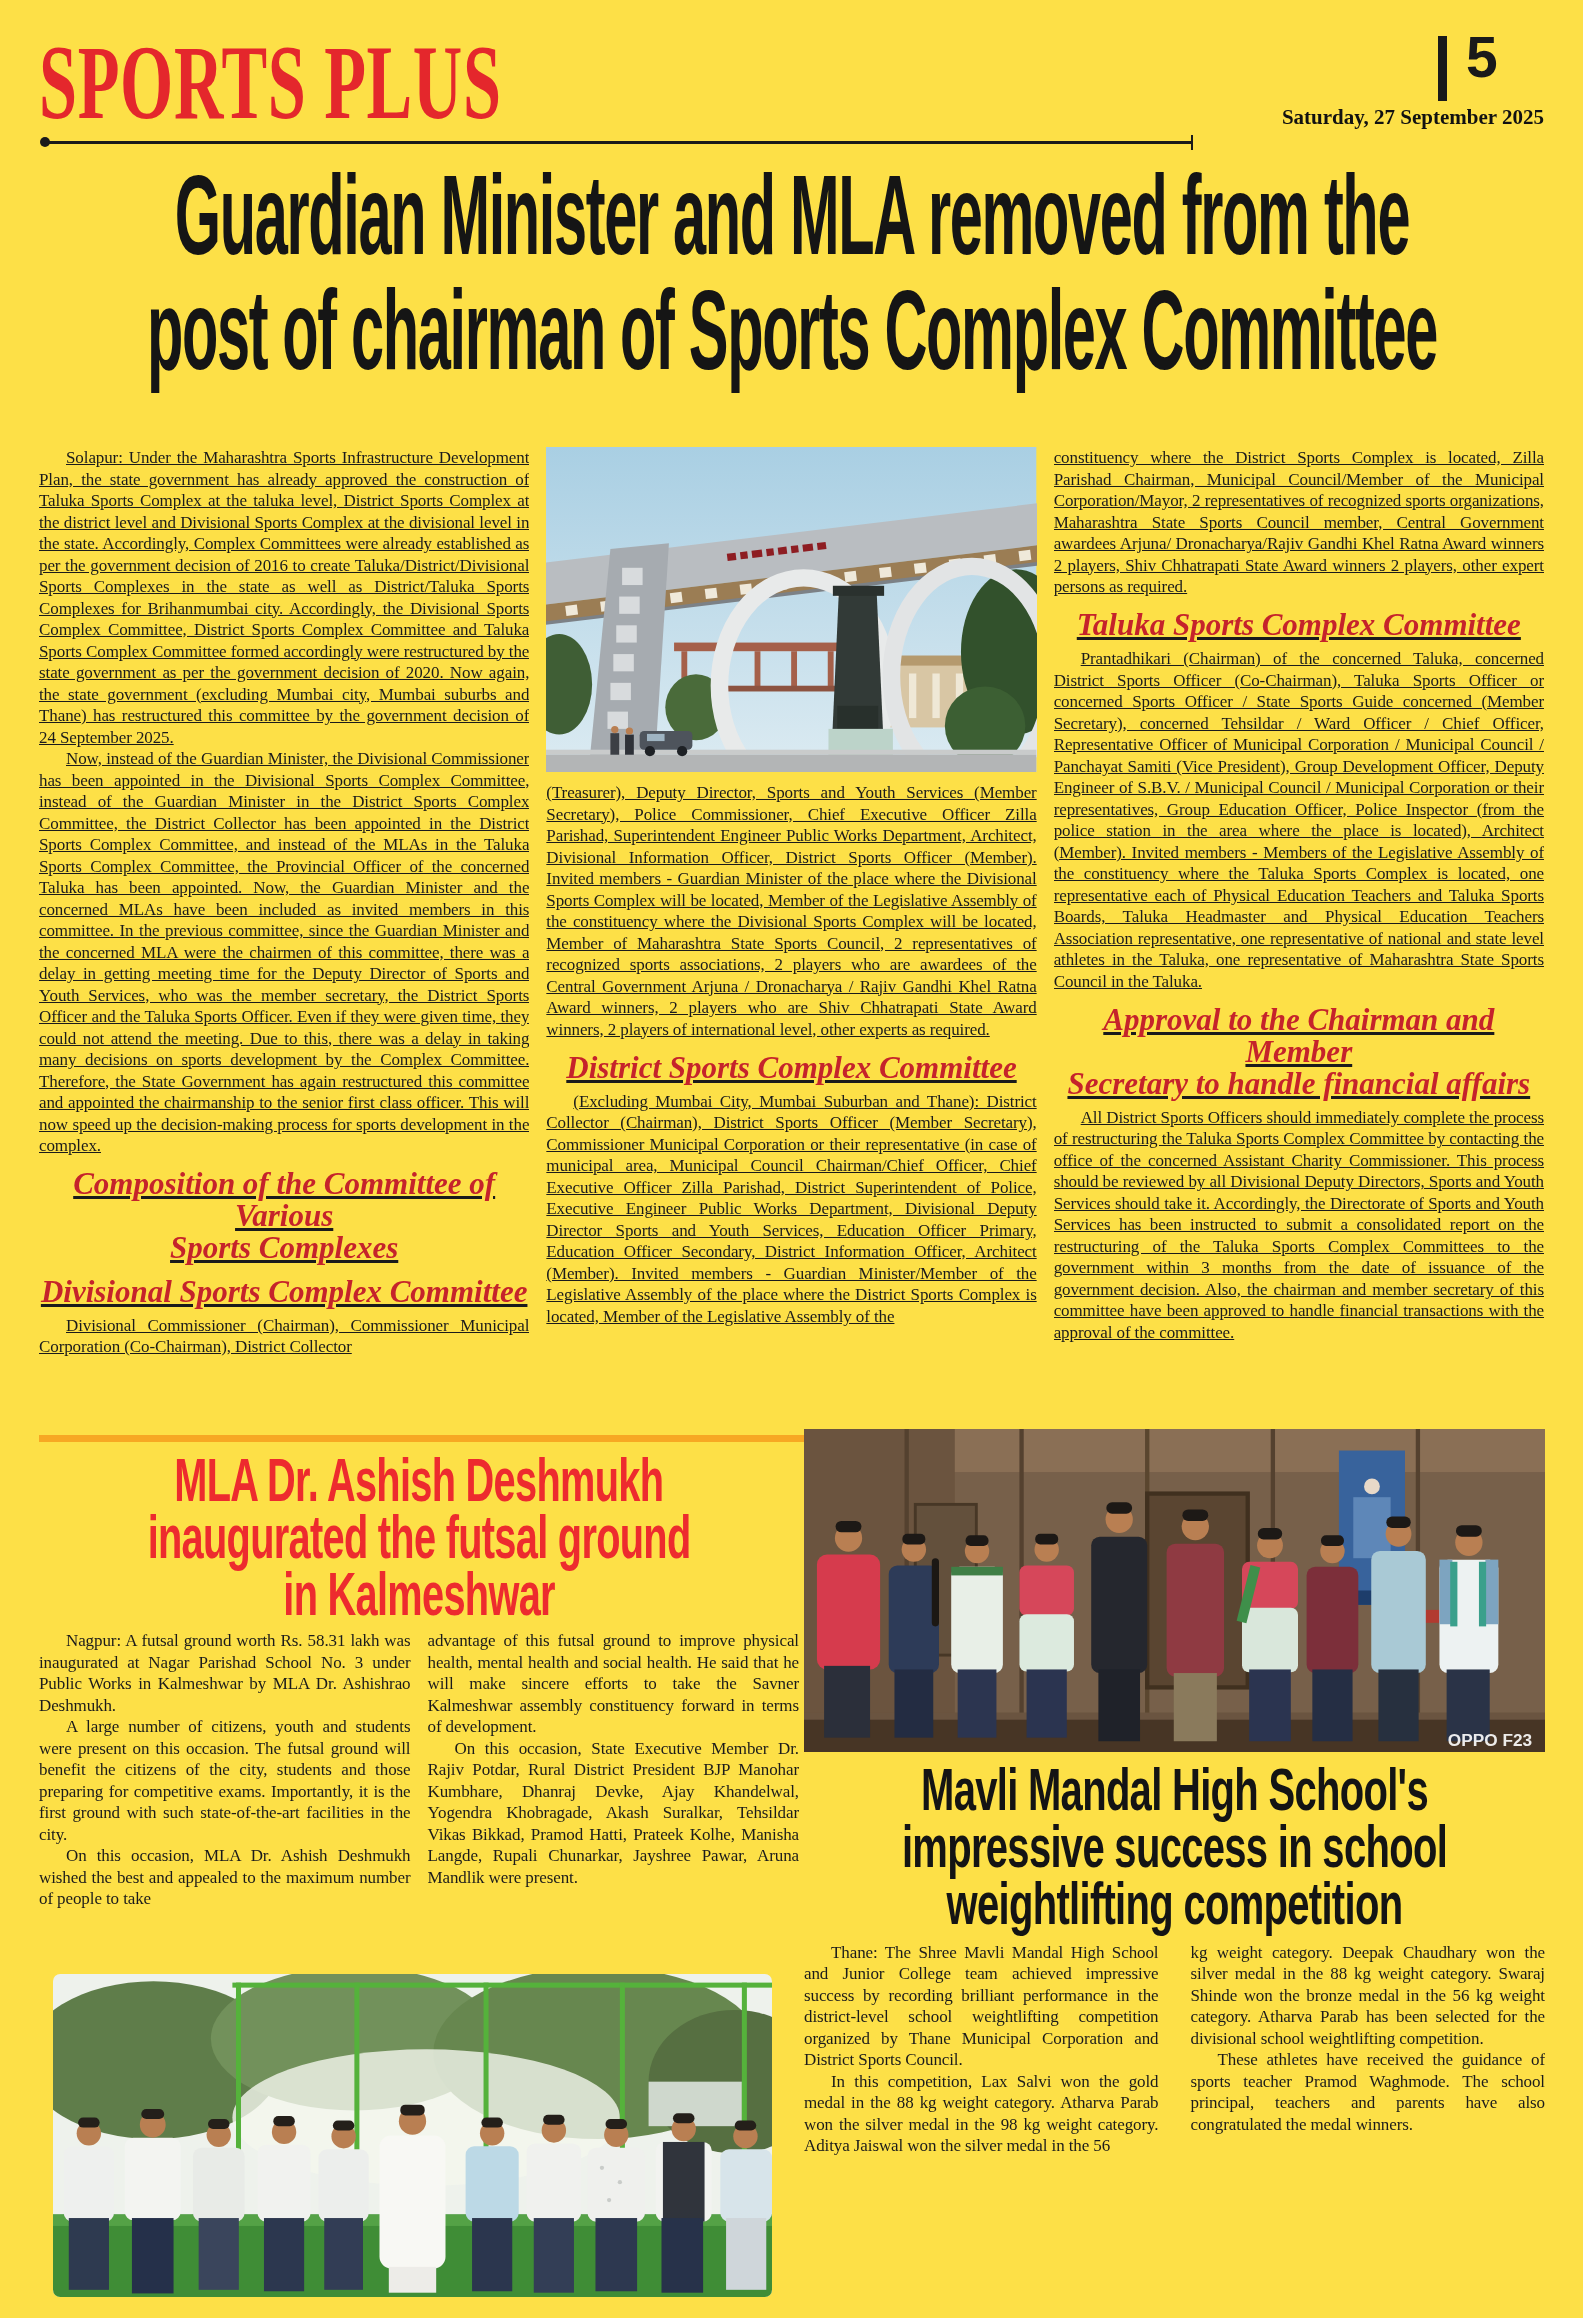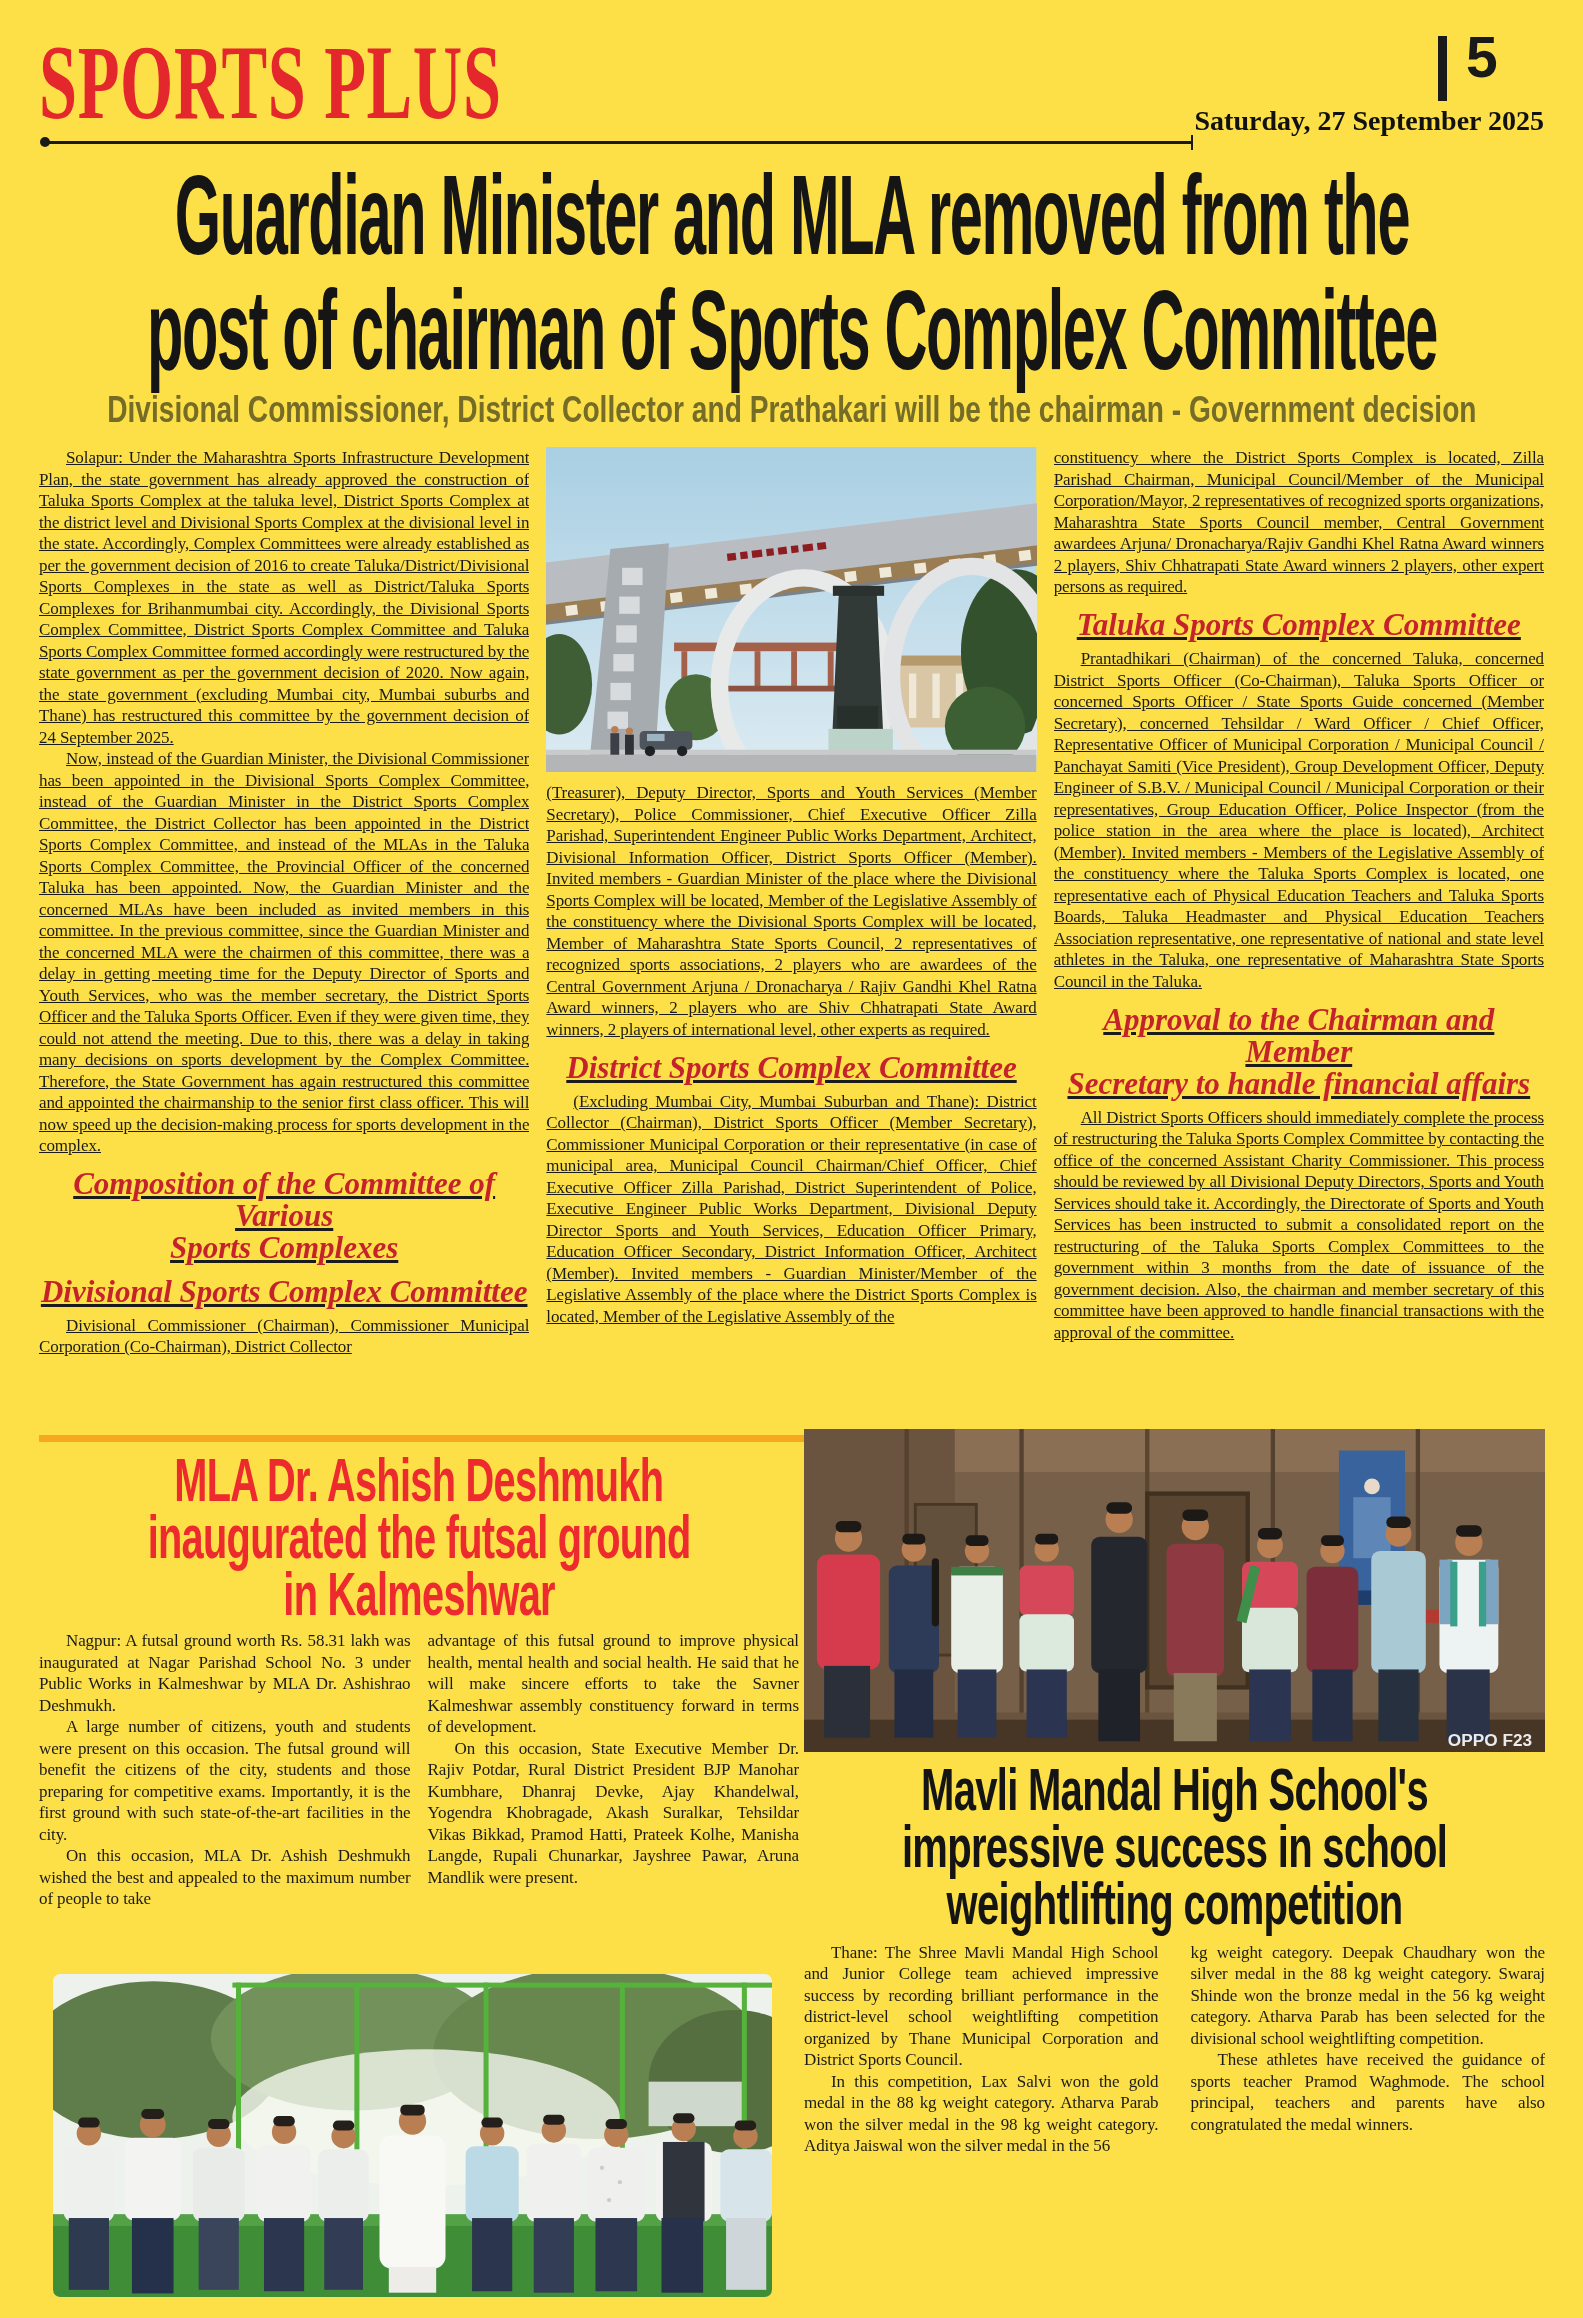--- a/index.html
+++ b/index.html
@@ -7,21 +7,21 @@
         font-family:"Liberation Serif",serif;color:#1b1b1b;overflow:hidden;}
 
   
   .masthead-title{position:absolute;left:39px;top:24.4px;height:116px;display:flex;align-items:center;}
   .masthead-title span{font-family:"Liberation Serif",serif;font-weight:700;font-size:76px;
         color:#e4272c;transform:scale(0.9,1.4);transform-origin:left center;
         letter-spacing:0.7px;white-space:nowrap;}
   .pageno-bar{position:absolute;left:1438px;top:36px;width:9.3px;height:65px;background:#1a1a1a;}
   .pageno{position:absolute;left:1466px;top:29px;font-family:"Liberation Sans",sans-serif;
         font-weight:700;font-size:57px;color:#1a1a1a;line-height:1;}
-  .date{position:absolute;right:39px;top:105px;font-weight:700;font-size:28px;color:#111;}
+  .date{position:absolute;right:39px;top:105px;font-weight:700;font-size:21px;color:#111;}
   .rule{position:absolute;left:46px;top:141px;width:1146px;height:2.9px;background:#1a1a1a;}
   .rule::before{content:"";position:absolute;left:-6.5px;top:-3.6px;width:10px;height:10px;border-radius:50%;background:#1a1a1a;}
   .rule::after{content:"";position:absolute;right:-1.4px;top:-5.7px;width:2.9px;height:14.4px;background:#1a1a1a;}
 
   
   .headline{position:absolute;left:0;top:157px;width:1583px;}
   .hl-line{height:115px;display:flex;justify-content:center;align-items:center;}
   .hl-line span{font-family:"Liberation Sans",sans-serif;font-weight:700;font-size:62px;
         letter-spacing:-1.4px;white-space:nowrap;transform:scale(0.96,1.82);color:#151515;}
   .subhead{position:absolute;left:0;top:388px;width:1583px;height:43px;display:flex;justify-content:center;align-items:center;}
@@ -73,23 +73,20 @@
   <div class="date">Saturday, 27 September 2025</div>
   <div class="rule"></div>
 
   <div class="headline">
     <div class="hl-line">
       <span>Guardian Minister and MLA removed from the</span>
     </div>
     <div class="hl-line">
       <span>post of chairman of Sports Complex Committee</span>
     </div>
-  </div>
-  <div class="subhead">
-    <span>Divisional Commissioner, District Collector and Prathakari will be the chairman - Government decision</span>
   </div>
 
   <div class="cols">
 
     <div class="col">
       <p class="ind">Solapur: Under the Maharashtra Sports Infrastructure Development Plan, the state government has already approved the construction of Taluka Sports Complex at the taluka level, District Sports Complex at the district level and Divisional Sports Complex at the divisional level in the state. Accordingly, Complex Committees were already established as per the government decision of 2016 to create Taluka/District/Divisional Sports Complexes in the state as well as District/Taluka Sports Complexes for Brihanmumbai city. Accordingly, the Divisional Sports Complex Committee, District Sports Complex Committee and Taluka Sports Complex Committee formed accordingly were restructured by the state government as per the government decision of 2020. Now again, the state government (excluding Mumbai city, Mumbai suburbs and Thane) has restructured this committee by the government decision of 24 September 2025.</p>
       <p class="ind">Now, instead of the Guardian Minister, the Divisional Commissioner has been appointed in the Divisional Sports Complex Committee, instead of the Guardian Minister in the District Sports Complex Committee, the District Collector has been appointed in the District Sports Complex Committee, and instead of the MLAs in the Taluka Sports Complex Committee, the Provincial Officer of the concerned Taluka has been appointed. Now, the Guardian Minister and the concerned MLAs have been included as invited members in this committee. In the previous committee, since the Guardian Minister and the concerned MLA were the chairmen of this committee, there was a delay in getting meeting time for the Deputy Director of Sports and Youth Services, who was the member secretary, the District Sports Officer and the Taluka Sports Officer. Even if they were given time, they could not attend the meeting. Due to this, there was a delay in taking many decisions on sports development by the Complex Committee. Therefore, the State Government has again restructured this committee and appointed the chairmanship to the senior first class officer. This will now speed up the decision-making process for sports development in the complex.</p>
       <div class="sect-head">
         <span>Composition of the Committee of Various</span>
         <span>Sports Complexes</span>

